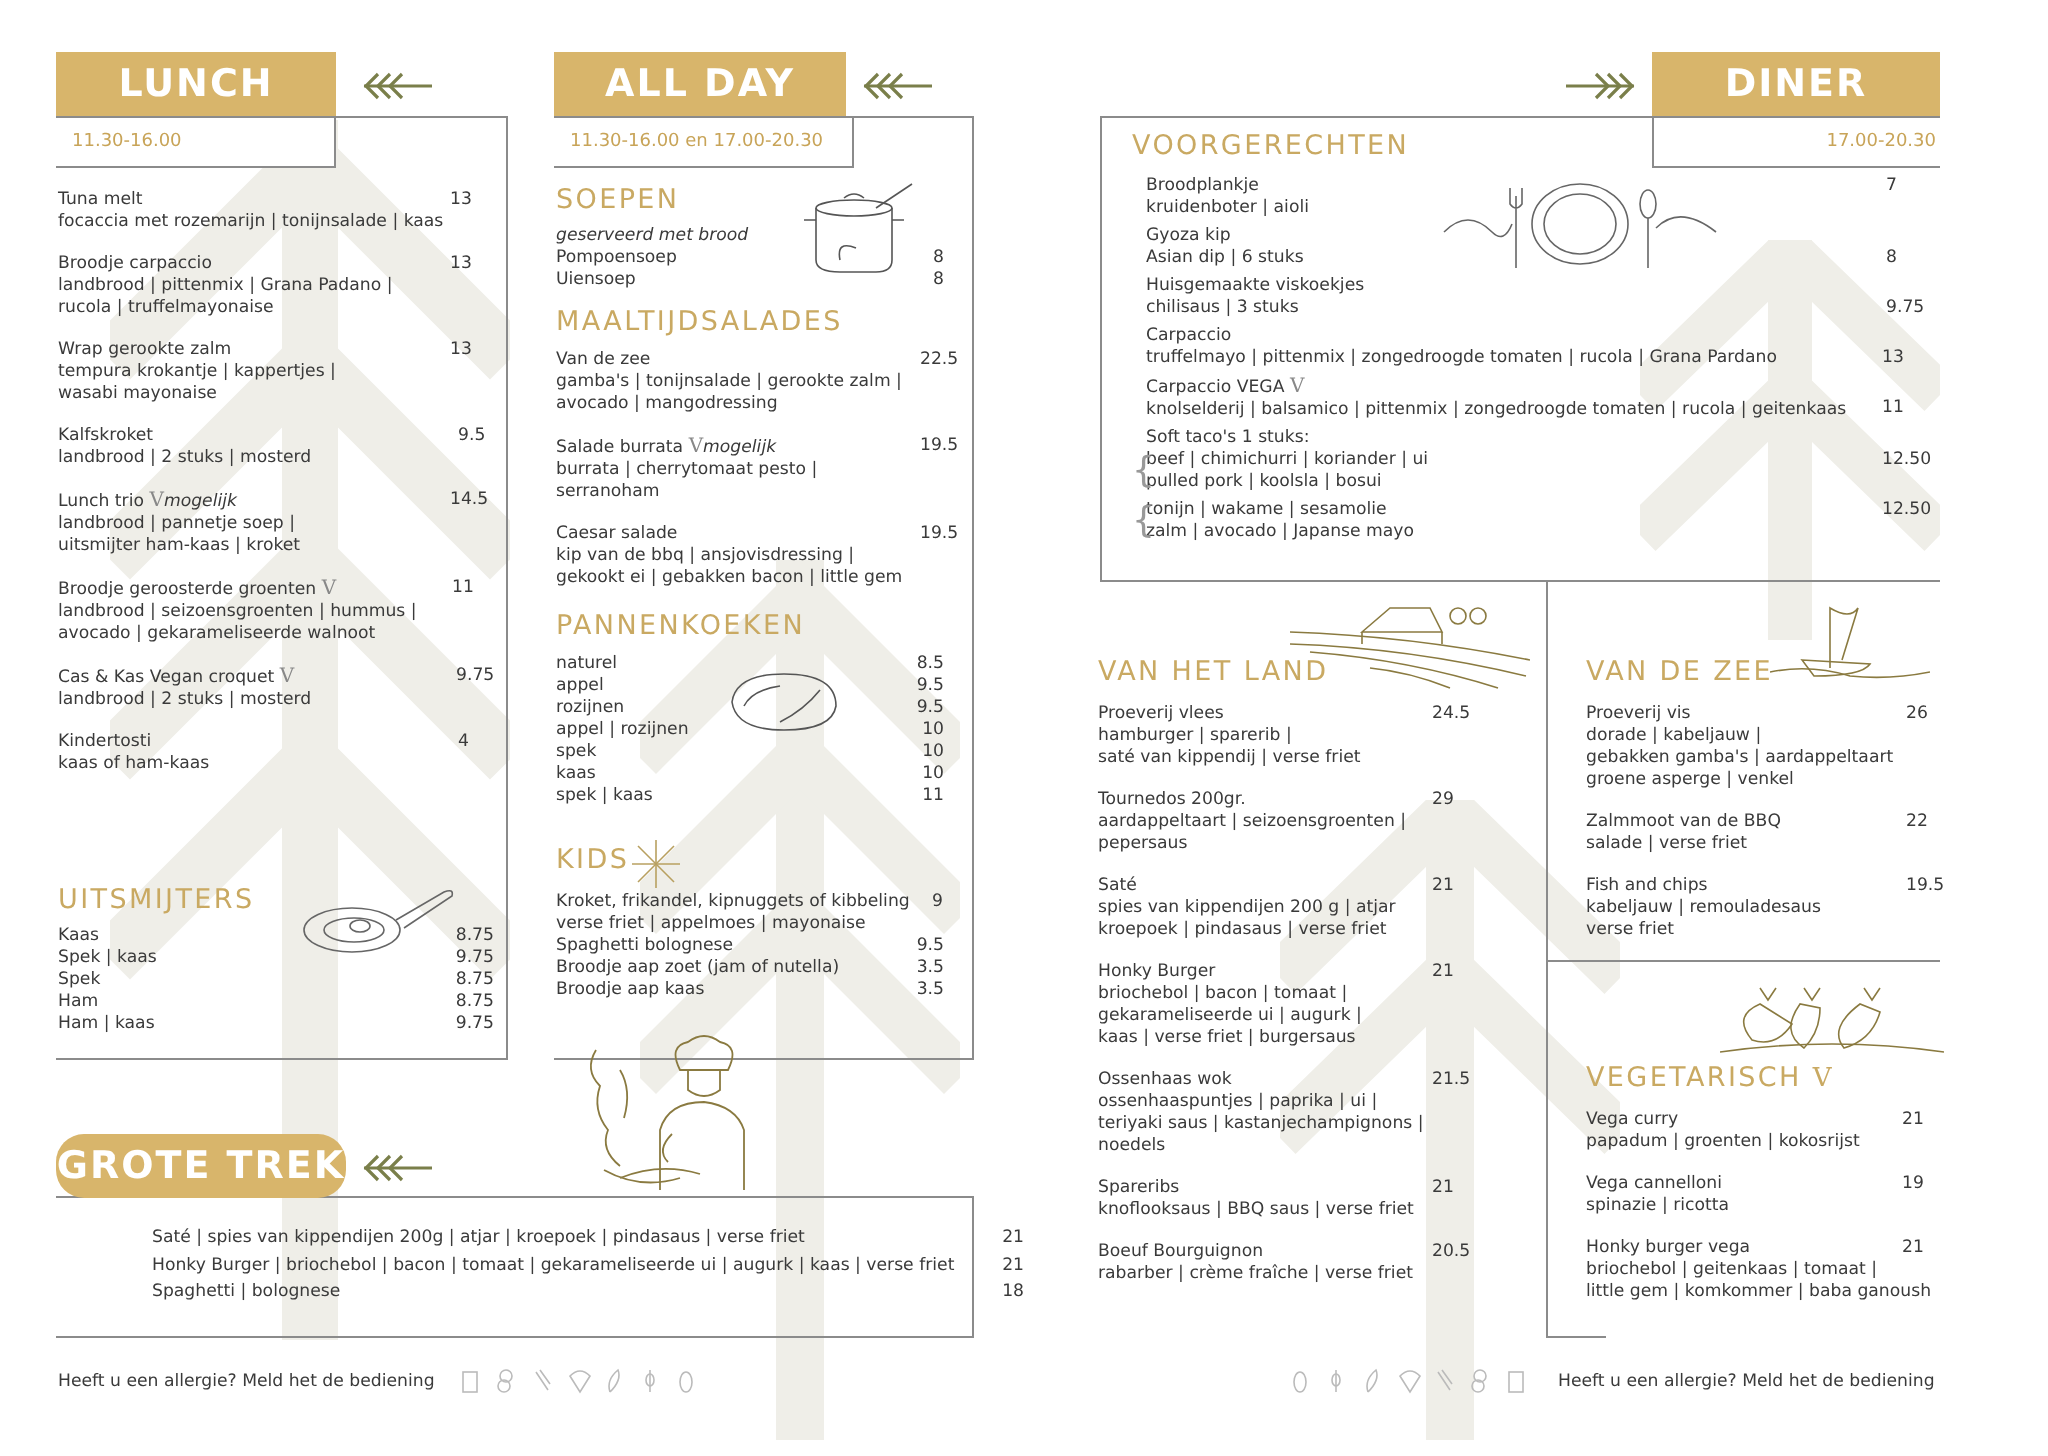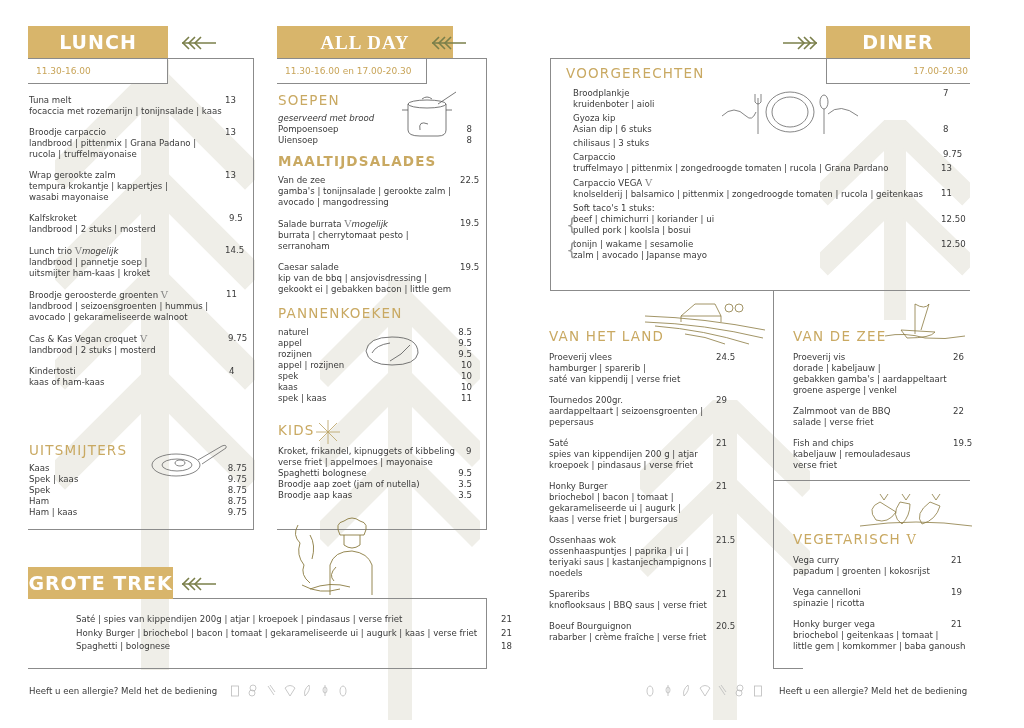--- a/index.html
+++ b/index.html
@@ -142,21 +142,21 @@
   </svg>
 <div class="content" style="left:29px;top:463px;width:218px;">
   <div class="row"><span>Kaas</span><span class="price" style="right:0">8.75</span></div>
   <div class="row"><span>Spek | kaas</span><span class="price" style="right:0">9.75</span></div>
   <div class="row"><span>Spek</span><span class="price" style="right:0">8.75</span></div>
   <div class="row"><span>Ham</span><span class="price" style="right:0">8.75</span></div>
   <div class="row"><span>Ham | kaas</span><span class="price" style="right:0">9.75</span></div>
 </div>
 
 <div class="frame" style="left:277px;top:58px;width:210px;height:472px;border-left:none;"></div>
-<div class="banner" style="left:277px;top:26px;width:176px;height:32px;font-family:Liberation Serif, serif;">
+<div class="banner" style="left:277px;top:26px;width:146px;height:32px;">
     <span>ALL DAY</span>
   </div>
 <div class="timebox" style="left:277px;top:58px;width:150px;height:26px;border-left:none;">
     <span>11.30-16.00 en 17.00-20.30</span>
   </div>
 <svg class="arrows" style="left:430px;top:36px" width="38" height="14" viewBox="0 0 38 14">
     <g fill="none" stroke="#7a7f4a" stroke-width="1.6">
       <line x1="2" y1="7" x2="36" y2="7"></line>
       <polyline points="9,1 3,7 9,13"></polyline>
       <polyline points="15,1 9,7 15,13"></polyline>
@@ -174,21 +174,21 @@
       <path d="M40 14 L58 2"></path>
       <path d="M22 40 Q20 30 30 34"></path>
     </g>
   </svg>
 <div class="content" style="left:278px;top:113px;width:194px;">
   <div class="row italic">geserveerd met brood</div>
   <div class="row"><span>Pompoensoep</span><span class="price" style="right:0">8</span></div>
   <div class="row"><span>Uiensoep</span><span class="price" style="right:0">8</span></div>
 </div>
 
-<div class="sec-title" style="left:278px;top:156px;font-weight:bold;">MAALTIJDSALADES</div>
+<div class="sec-title" style="left:278px;top:156px;">MAALTIJDSALADES</div>
 <div class="content" style="left:278px;top:175px;width:200px;">
   <div class="item">
     <span class="name">Van de zee</span>
     <span class="desc">gamba's | tonijnsalade | gerookte zalm |</span>
     <span class="desc">avocado | mangodressing</span>
     <span class="price" style="left:182px">22.5</span>
   </div>
   <div class="item">
     <span class="name"><span>Salade burrata</span> <span class="veg">V</span><span class="italic">mogelijk</span></span>
     <span class="desc">burrata | cherrytomaat pesto |</span>
@@ -245,21 +245,21 @@
       <path d="M40 80 L40 50 Q44 36 62 36 Q78 38 82 50 L82 80"></path>
       <path d="M20 74 Q40 66 60 72"></path>
       <path d="M12 70 Q30 80 50 74"></path>
       <path d="M8 10 Q2 20 10 28 Q6 40 14 50 Q10 60 20 68"></path>
       <path d="M20 20 Q26 30 22 44"></path>
       <path d="M46 52 Q38 60 44 66"></path>
     </g>
   </svg>
 
 <div class="frame" style="left:28px;top:598px;width:459px;height:71px;border-left:none;"></div>
-<div class="banner" style="left:28px;top:567px;width:145px;height:32px;">
+<div class="banner" style="left:28px;top:567px;width:145px;height:32px;border-radius:14px;">
     <span>GROTE TREK</span>
   </div>
 <svg class="arrows" style="left:180px;top:577px" width="38" height="14" viewBox="0 0 38 14">
     <g fill="none" stroke="#7a7f4a" stroke-width="1.6">
       <line x1="2" y1="7" x2="36" y2="7"></line>
       <polyline points="9,1 3,7 9,13"></polyline>
       <polyline points="15,1 9,7 15,13"></polyline>
       <polyline points="21,1 15,7 21,13"></polyline>
     </g>
   </svg>
@@ -330,20 +330,21 @@
     <span class="name">Broodplankje</span>
     <span class="desc">kruidenboter | aioli</span>
     <span class="price" style="left:370px">7</span>
   </div>
   <div class="item" style="margin-bottom:3px">
     <span class="name">Gyoza kip</span>
     <span class="desc">Asian dip | 6 stuks</span>
     <span class="price" style="left:370px;top:11px">8</span>
   </div>
   <div class="item" style="margin-bottom:3px">
+    <span class="name">Huisgemaakte viskoekjes</span>
     <span class="desc">chilisaus | 3 stuks</span>
     <span class="price" style="left:370px;top:11px">9.75</span>
   </div>
   <div class="item" style="margin-bottom:3px">
     <span class="name">Carpaccio</span>
     <span class="desc">truffelmayo | pittenmix | zongedroogde tomaten | rucola | Grana Pardano</span>
     <span class="price" style="left:368px;top:11px">13</span>
   </div>
   <div class="item" style="margin-bottom:3px">
     <span class="name"><span>Carpaccio VEGA</span> <span class="veg">V</span></span>

